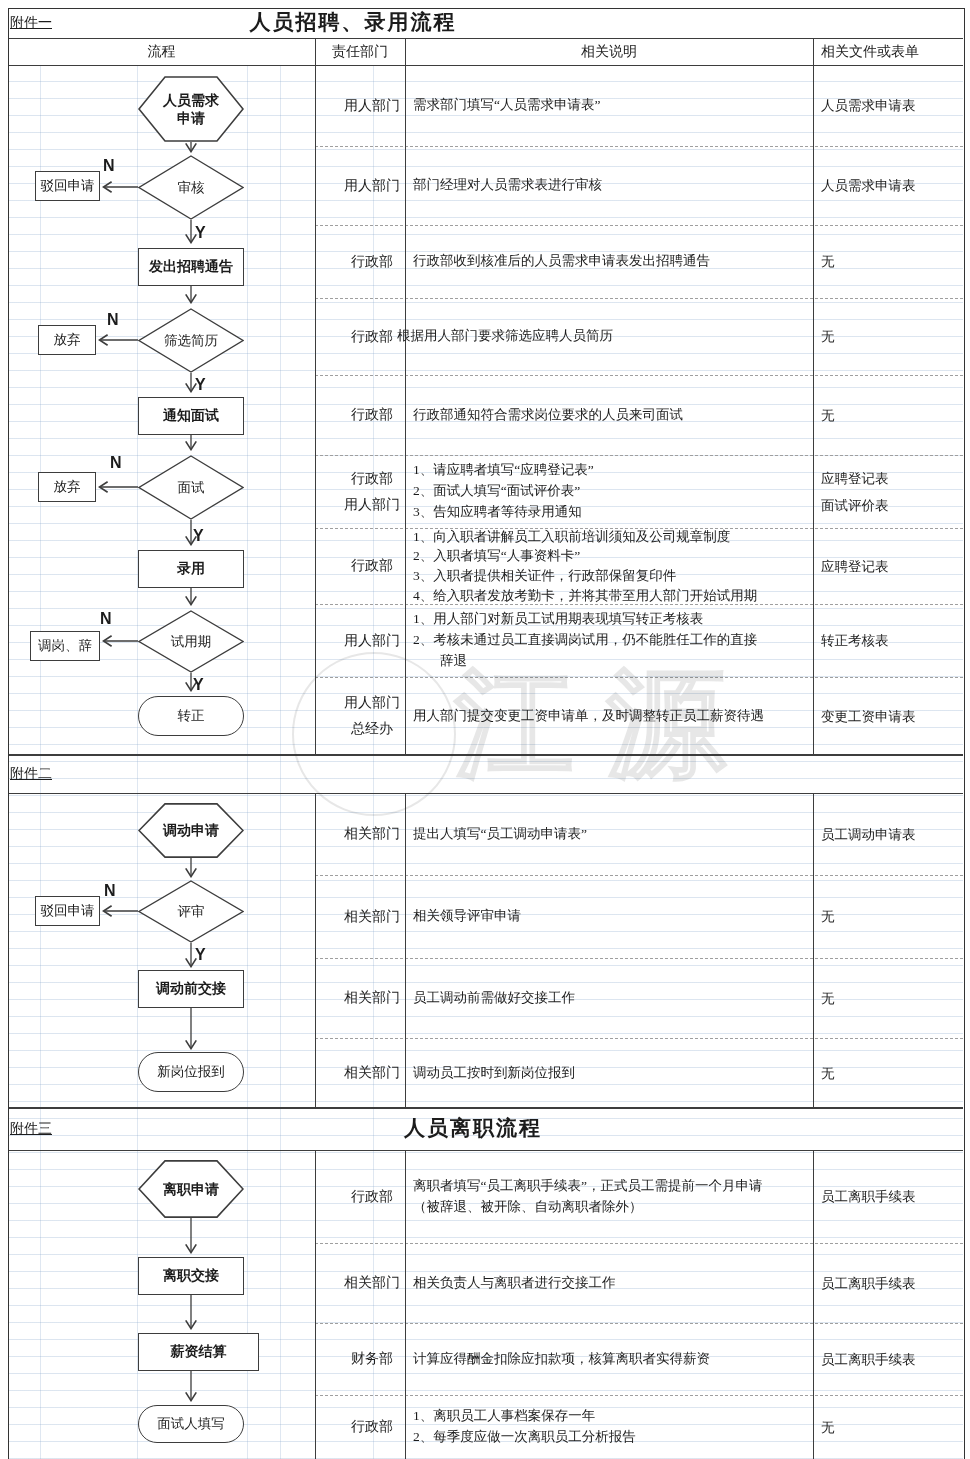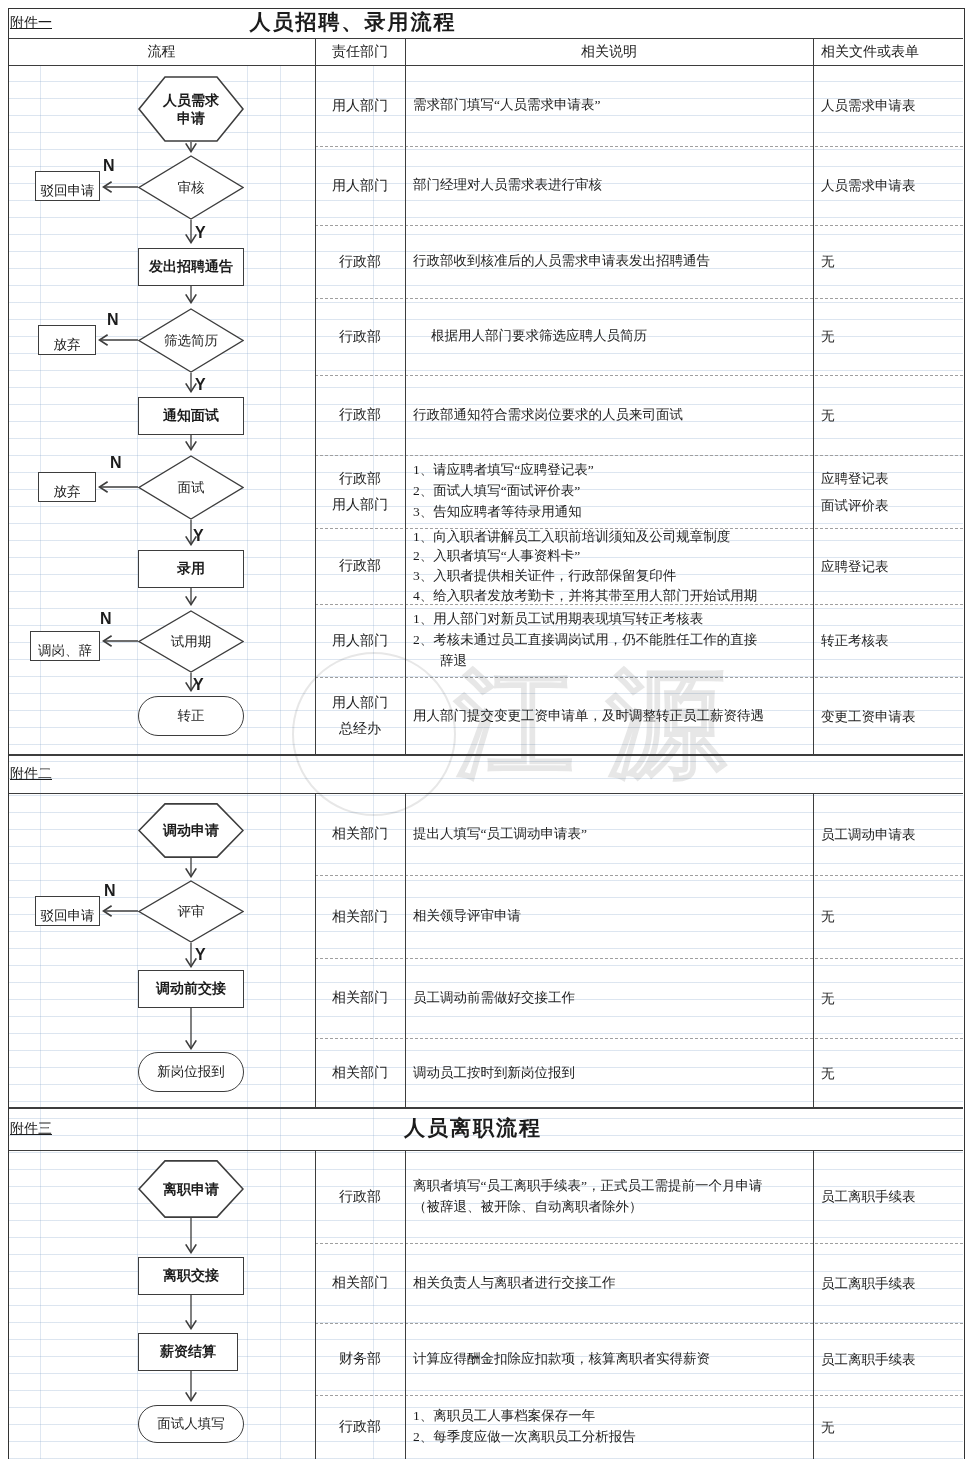--- a/index.html
+++ b/index.html
@@ -10,37 +10,37 @@
   .gridlines{left:8px;top:65px;width:955px;height:1394px;pointer-events:none;
     background:repeating-linear-gradient(to bottom,transparent 0px,transparent 16px,rgba(140,170,205,.30) 16px,rgba(140,170,205,.30) 17px);}
   .vgrid{width:1px;top:65px;height:1394px;background:rgba(140,170,205,.28);pointer-events:none;}
   
   .hline{height:1px;background:#3d3d3d;}
   .hline.thick{height:2px;}
   .vline{width:1px;background:#3d3d3d;}
   .dash{height:0;border-top:1px dashed #9f9f9f;}
   .outer{left:8px;top:8px;width:955px;height:1451px;border:1.5px solid #333;border-bottom:none;pointer-events:none;}
   
-  .cell{display:flex;align-items:center;white-space:pre-line;z-index:10;}
+  .cell{display:flex;align-items:center;white-space:pre-line;z-index:10;padding-left:12px;}
   .cell-dept{justify-content:center;text-align:center;font-size:14px;line-height:1.85;}
   .cell-desc{justify-content:flex-start;text-align:left;font-size:13.5px;line-height:1.55;padding:0 6px 0 8px;box-sizing:border-box;}
   .cell-doc{justify-content:flex-start;text-align:left;font-size:13.5px;line-height:2.0;padding-left:8px;box-sizing:border-box;}
   .hdr{display:flex;align-items:center;justify-content:center;font-size:14px;z-index:10;}
   .band-label{display:flex;align-items:center;font-size:14px;z-index:10;text-decoration:underline;}
   .band-title{display:flex;align-items:center;justify-content:center;font-size:21px;font-weight:bold;letter-spacing:2px;z-index:10;}
   
   .shape{z-index:12;}
   .shape svg{position:absolute;left:0;top:0;width:100%;height:100%;}
   .shape .lbl{position:absolute;left:0;top:0;width:100%;height:100%;display:flex;
     align-items:center;justify-content:center;text-align:center;white-space:pre-line;line-height:1.3;}
   .lbl-bold{font-family:"Liberation Sans","DejaVu Sans",sans-serif;font-weight:bold;font-size:14px;text-align:center;}
   .lbl-reg{font-size:13.5px;}
   .proc-rect{background:#fff;border:1.8px solid #3d3d3d;display:flex;align-items:center;justify-content:center;z-index:12;box-sizing:border-box;}
   .stadium{background:#fff;border:1.4px solid #3d3d3d;border-radius:20px;display:flex;align-items:center;justify-content:center;z-index:12;box-sizing:border-box;}
-  .side-box{background:#fff;border:1.3px solid #3d3d3d;display:flex;align-items:flex-end;justify-content:center;font-size:13.5px;z-index:12;box-sizing:border-box;}
+  .side-box{background:#fff;border:1.3px solid #3d3d3d;display:flex;align-items:center;justify-content:center;font-size:13.5px;z-index:12;box-sizing:border-box;}
   .yn{font-family:"Liberation Sans","DejaVu Sans",sans-serif;font-weight:bold;font-size:16px;z-index:13;}
   .connectors{z-index:11;pointer-events:none;}
   
   .wm{z-index:5;pointer-events:none;}
   .wm-circle{border:2px solid rgba(60,60,60,.12);border-radius:50%;}
   .wm-text{font-family:"Liberation Sans","DejaVu Sans",sans-serif;font-weight:bold;
     color:transparent;-webkit-text-stroke:2px rgba(60,60,60,.12);letter-spacing:34px;}
 </style>
 </head>
 <body>
@@ -71,21 +71,21 @@
 
   <div class="abs cell cell-dept" style="left:315px;top:146px;width:90px;height:79px">用人部门</div>
   <div class="abs cell cell-desc" style="left:405px;top:146px;width:408px;height:79px">部门经理对人员需求表进行审核</div>
   <div class="abs cell cell-doc" style="left:813px;top:146px;width:150px;height:79px">人员需求申请表</div>
 
   <div class="abs cell cell-dept" style="left:315px;top:225px;width:90px;height:73px">行政部</div>
   <div class="abs cell cell-desc" style="left:405px;top:225px;width:408px;height:73px">行政部收到核准后的人员需求申请表发出招聘通告</div>
   <div class="abs cell cell-doc" style="left:813px;top:225px;width:150px;height:73px">无</div>
 
   <div class="abs cell cell-dept" style="left:315px;top:298px;width:90px;height:77px">行政部</div>
-  <div class="abs cell cell-desc" style="left:423px;top:298px;width:408px;height:77px">根据用人部门要求筛选应聘人员简历</div>
+  <div class="abs cell cell-desc" style="left:389px;top:298px;width:408px;height:77px">根据用人部门要求筛选应聘人员简历</div>
   <div class="abs cell cell-doc" style="left:813px;top:298px;width:150px;height:77px">无</div>
 
   <div class="abs cell cell-dept" style="left:315px;top:375px;width:90px;height:80px">行政部</div>
   <div class="abs cell cell-desc" style="left:405px;top:375px;width:408px;height:80px">行政部通知符合需求岗位要求的人员来司面试</div>
   <div class="abs cell cell-doc" style="left:813px;top:375px;width:150px;height:80px">无</div>
 
   <div class="abs cell cell-dept" style="left:315px;top:455px;width:90px;height:73px">行政部
 用人部门</div>
   <div class="abs cell cell-desc" style="left:405px;top:455px;width:408px;height:73px">1、请应聘者填写“应聘登记表”
 2、面试人填写“面试评价表”
@@ -291,21 +291,21 @@
 
   <div class="abs shape" style="left:138px;top:1160px;width:106px;height:58px">
     <svg viewBox="0 0 106 64" preserveAspectRatio="none">
         <polygon points="27,1 79,1 105,32 79,63 27,63 1,32" fill="#fff" stroke="#3d3d3d" stroke-width="1.6" vector-effect="non-scaling-stroke"></polygon>
       </svg>
     <div class="lbl lbl-bold">离职申请</div>
   </div>
   <div class="abs proc-rect" style="left:138px;top:1257px;width:106px;height:38px">
       <span class="lbl-bold">离职交接</span>
     </div>
-  <div class="abs proc-rect" style="left:138px;top:1333px;width:100px;height:38px">
+  <div class="abs proc-rect" style="left:138px;top:1333px;width:121px;height:38px">
       <span class="lbl-bold">薪资结算</span>
     </div>
   <div class="abs stadium" style="left:138px;top:1405px;width:106px;height:38px">
       <span class="lbl-reg">面试人填写</span>
     </div>
 
   <div class="abs hline" style="left:8px;top:38px;width:955px"></div>
   <div class="abs hline" style="left:8px;top:65px;width:955px"></div>
   <div class="abs hline thick" style="left:8px;top:754px;width:955px"></div>
   <div class="abs hline" style="left:8px;top:793px;width:955px"></div>

